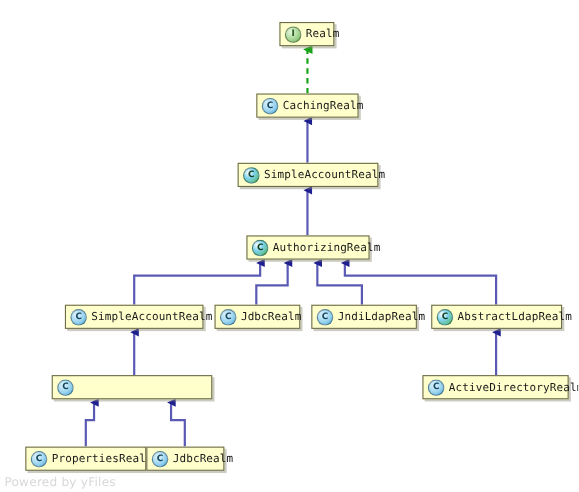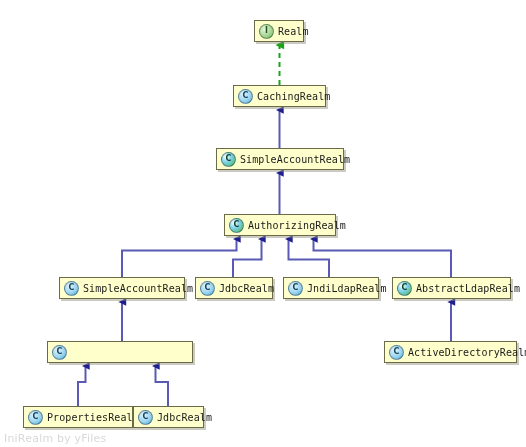--- a/index.html
+++ b/index.html
@@ -168,15 +168,15 @@
   <div class="uml-node" id="node-properties-realm" style="left:23px; top:406px; width:110px;">
     <span class="node-icon icon-class">C</span>
     <span class="node-label">PropertiesRealm</span>
   </div>
 
   <div class="uml-node" id="node-ini-realm" style="left:133px; top:406px; width:71px;">
     <span class="node-icon icon-class">C</span>
     <span class="node-label">JdbcRealm</span>
   </div>
 
-  <div id="watermark">IniRealm by yFiles</div>
+  <div id="watermark">Powered by yFiles</div>
 
 </div>
 
 </body></html>

